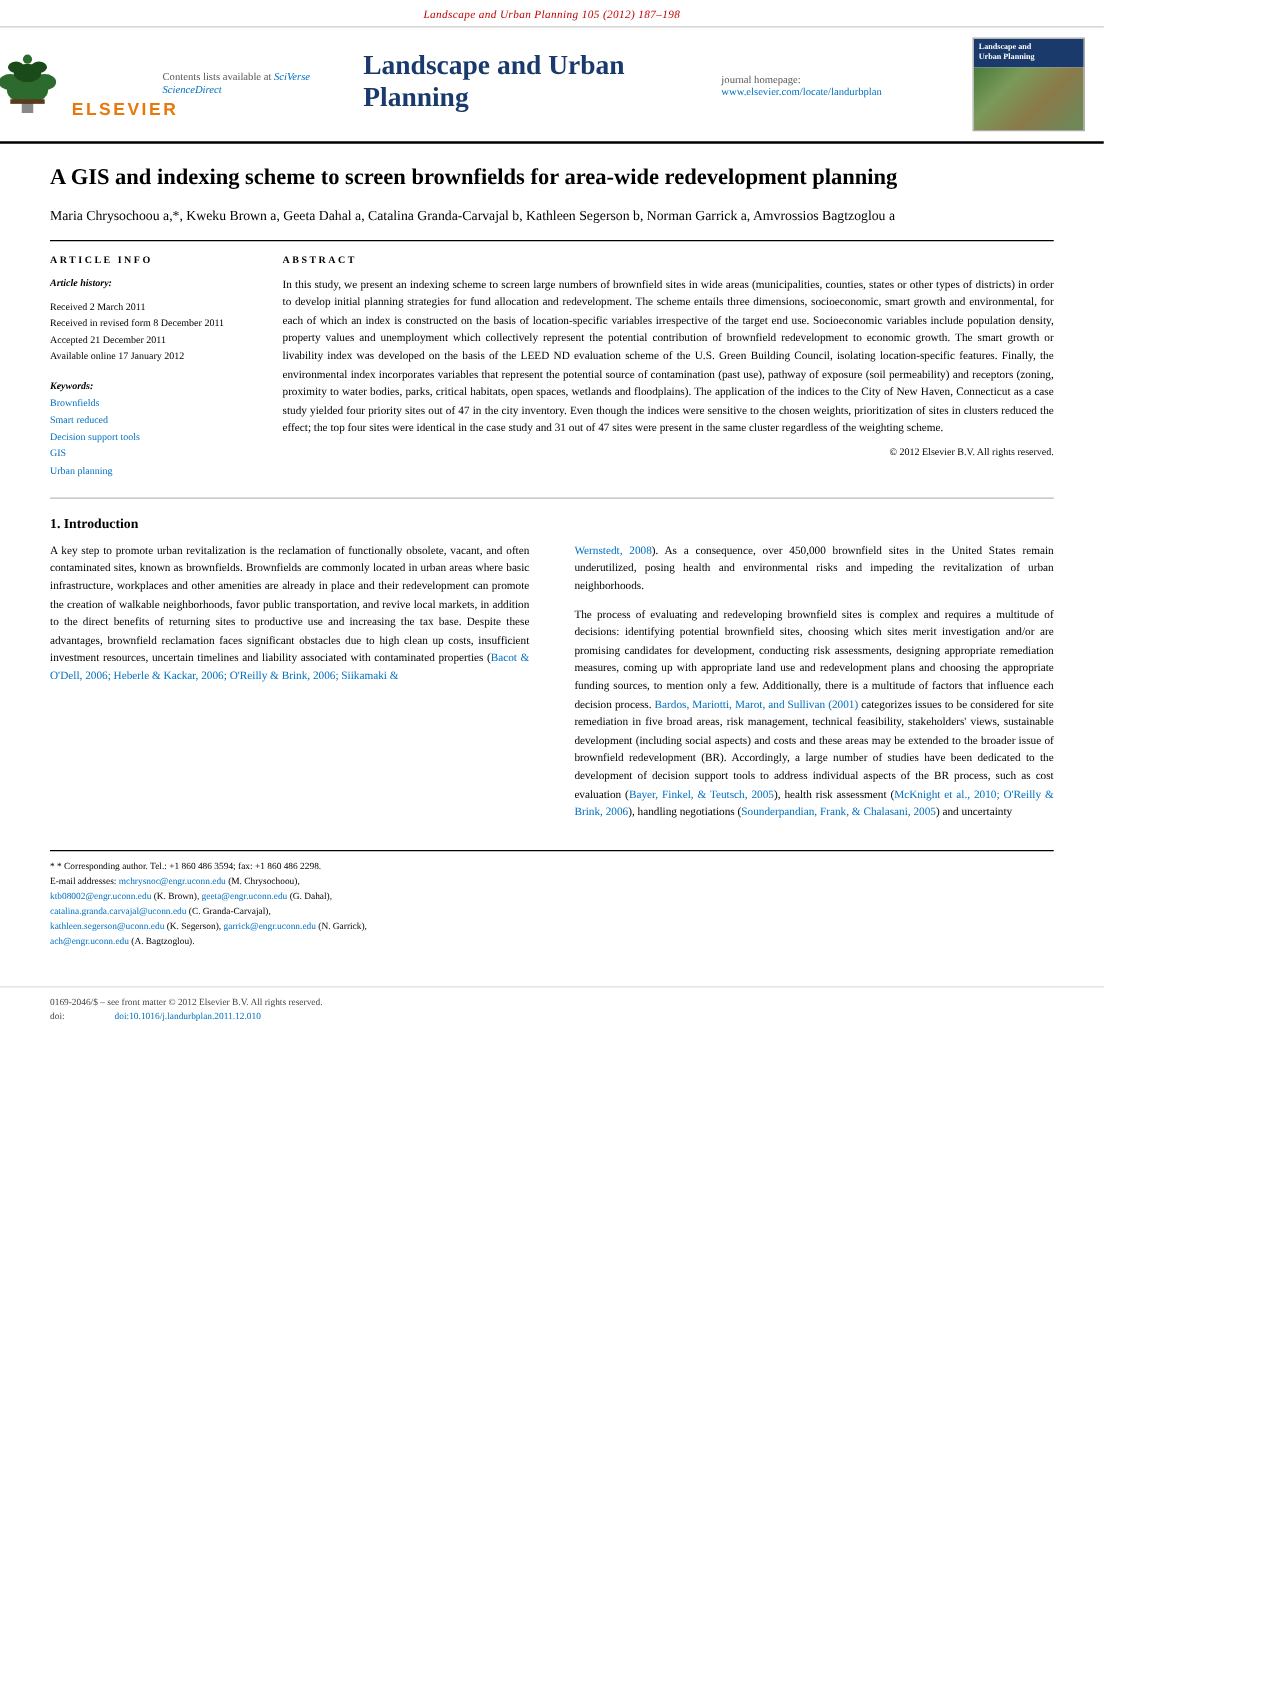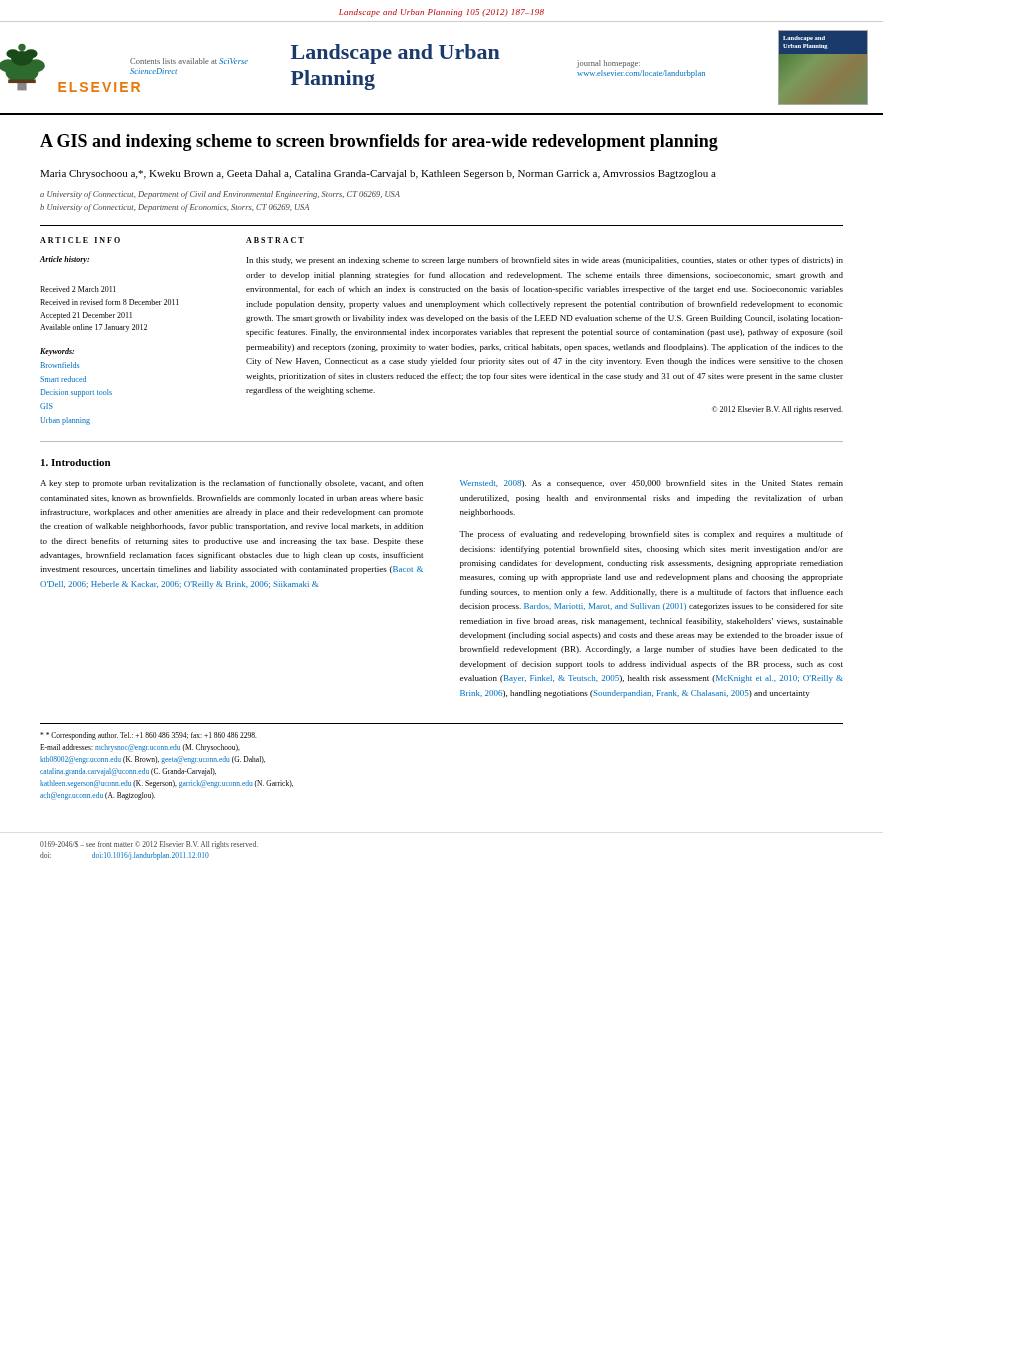--- a/index.html
+++ b/index.html
@@ -156,21 +156,21 @@
 
     .divider {
       border: none;
       border-top: 1px solid #000;
       margin: 10px 0;
     }
 
     
     .two-col {
       display: flex;
-      gap: 36px;
+      gap: 16px;
       margin-top: 10px;
     }
 
     .col-left {
       width: 170px;
       flex-shrink: 0;
     }
     .col-right {
       flex: 1;
     }
@@ -187,21 +187,21 @@
 
     .article-history {
       font-size: 8px;
       line-height: 1.7;
     }
     .history-label {
       font-style: italic;
       font-size: 8px;
       font-weight: bold;
       display: block;
-      margin-bottom: 17px;
+      margin-bottom: 7px;
     }
     .history-item {
       font-size: 8px;
       display: block;
       line-height: 1.6;
     }
 
     .keywords-section {
       margin-top: 12px;
     }
@@ -363,24 +363,20 @@
   </div>
 
   <div class="content">
 
     <div class="article-title">A GIS and indexing scheme to screen brownfields for area-wide redevelopment planning</div>
 
     <div class="authors">
       <span>Maria Chrysochoou a,*, Kweku Brown a, Geeta Dahal a, Catalina Granda-Carvajal b, Kathleen Segerson b, Norman Garrick a, Amvrossios Bagtzoglou a</span>
     </div>
 
-    <div class="affiliations">
-      <span>a University of Connecticut, Department of Civil and Environmental Engineering, Storrs, CT 06269, USA</span><br>
-      <span>b University of Connecticut, Department of Economics, Storrs, CT 06269, USA</span>
-    </div>
 
     <hr class="divider">
 
     <div class="two-col">
 
       <div class="col-left">
         <div class="section-label">ARTICLE INFO</div>
 
         <div class="article-history">
           <span class="history-label">Article history:</span>

